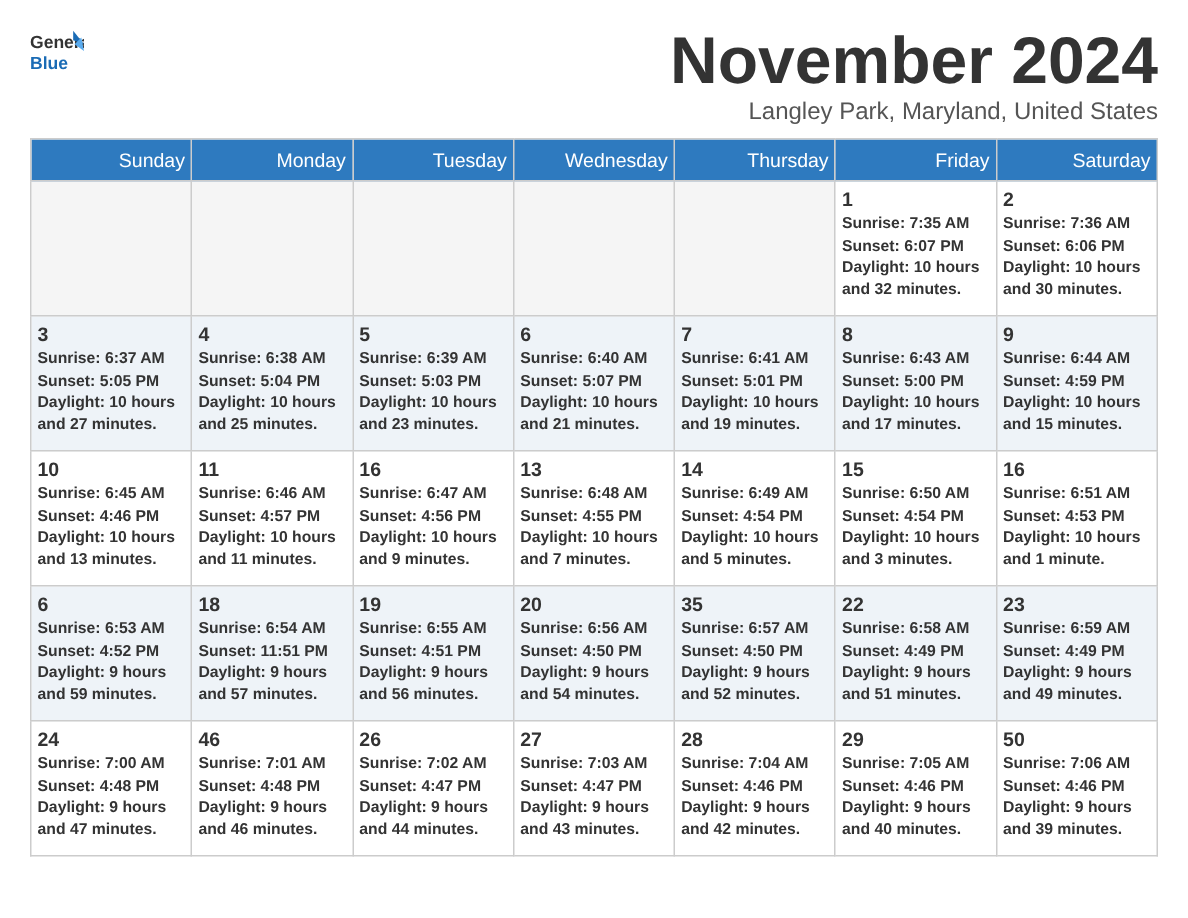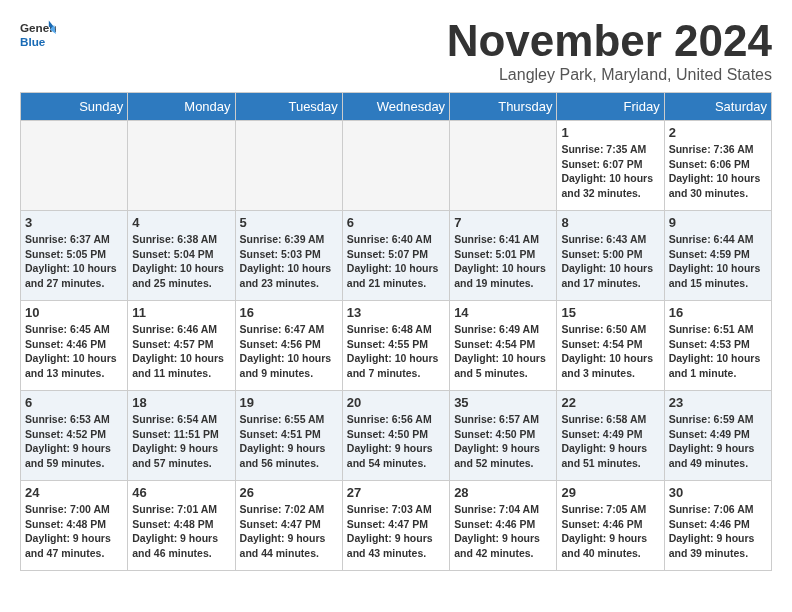--- a/index.html
+++ b/index.html
@@ -244,21 +244,21 @@
 Sunset: 4:46 PM
 Daylight: 9 hours and 42 minutes.</div>
           </td>
           <td>
             <div class="day-num">29</div>
             <div class="day-info">Sunrise: 7:05 AM
 Sunset: 4:46 PM
 Daylight: 9 hours and 40 minutes.</div>
           </td>
           <td>
-            <div class="day-num">30</div>
+            <div class="day-num">50</div>
             <div class="day-info">Sunrise: 7:06 AM
 Sunset: 4:46 PM
 Daylight: 9 hours and 39 minutes.</div>
           </td>
         </tr>
       </tbody>
   </table>
 </div>
 
 </body></html>

